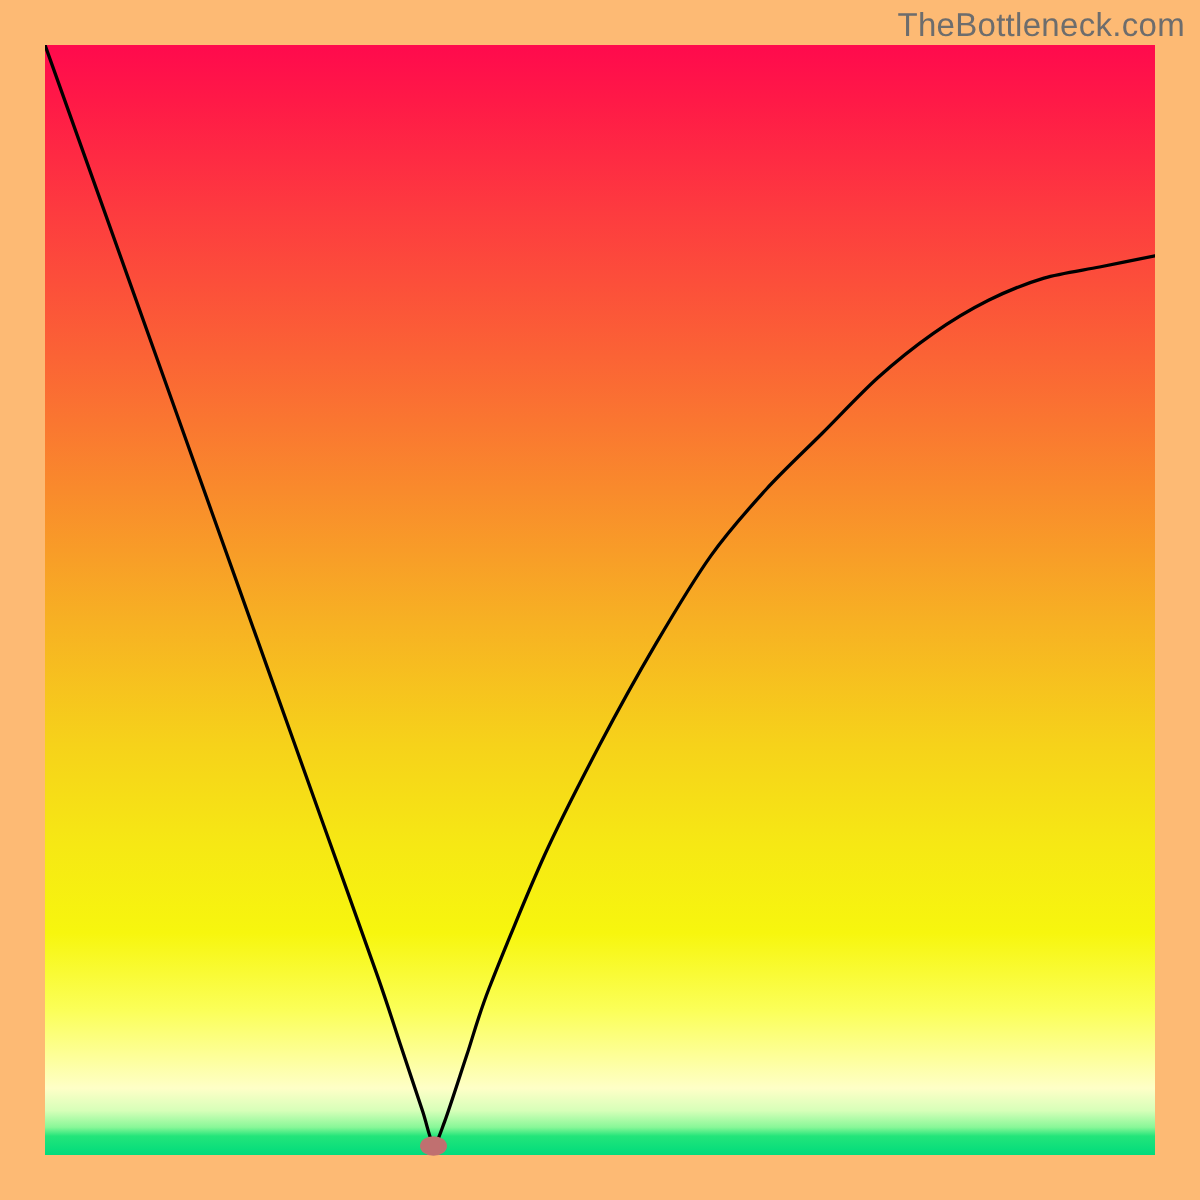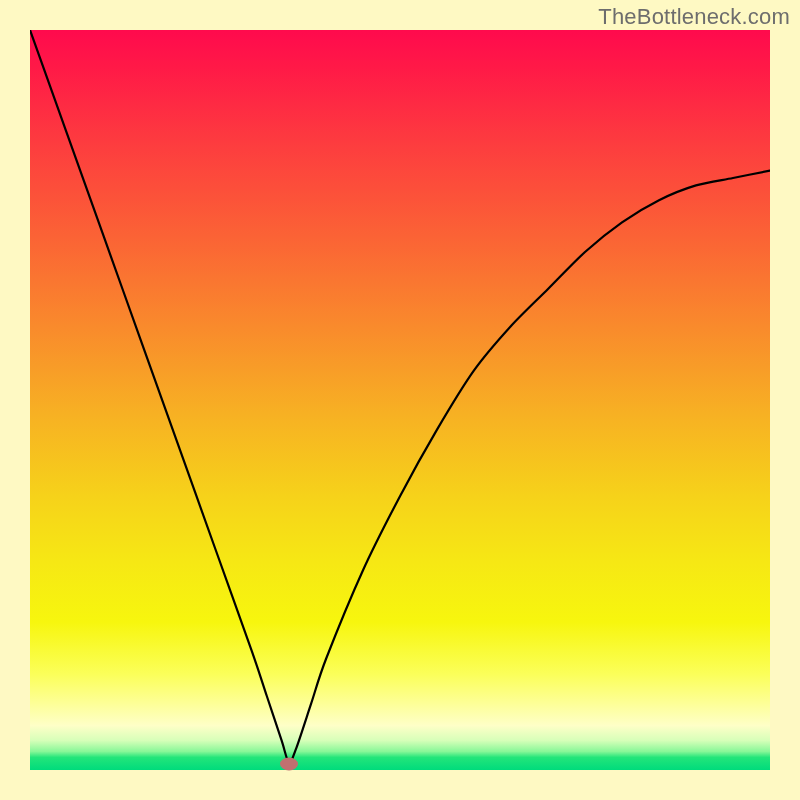--- a/index.html
+++ b/index.html
@@ -8,21 +8,21 @@
     width: 800px;
     height: 800px;
     overflow: hidden;
     background: #000;
     font-family: Arial, Helvetica, sans-serif;
   }
   .frame {
     position: relative;
     width: 800px;
     height: 800px;
-    background: #fef9c3;
+    background: #fdba74;
   }
   .plot-area {
     position: absolute;
     left: 30px;
     top: 30px;
     width: 740px;
     height: 740px;
     
     background: linear-gradient(
       to bottom,

